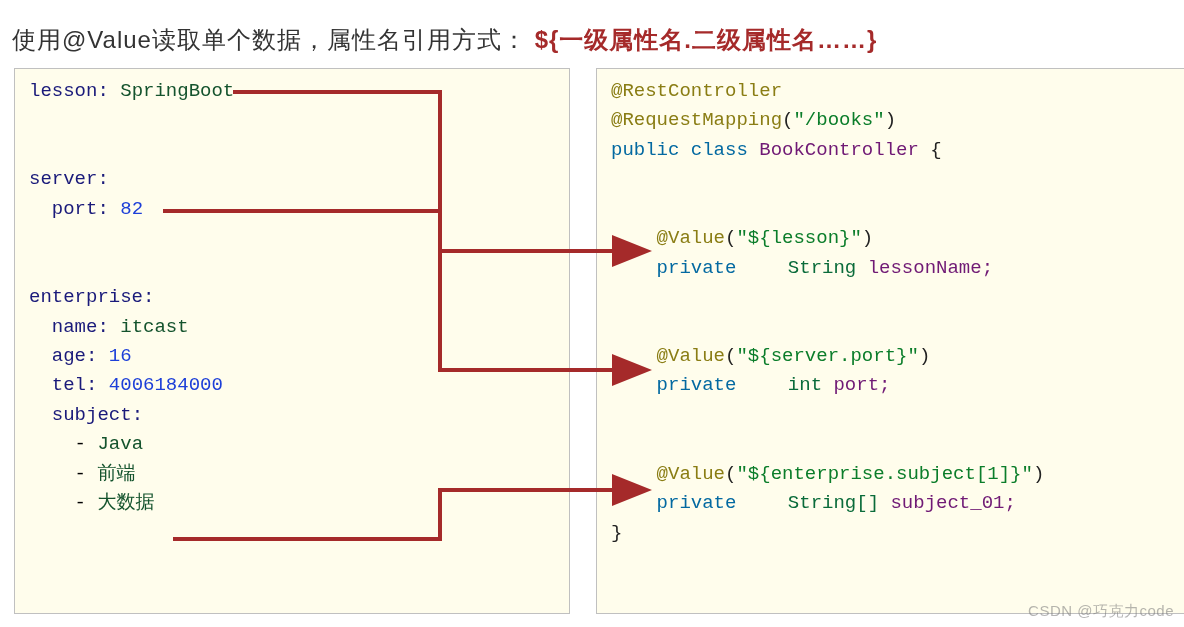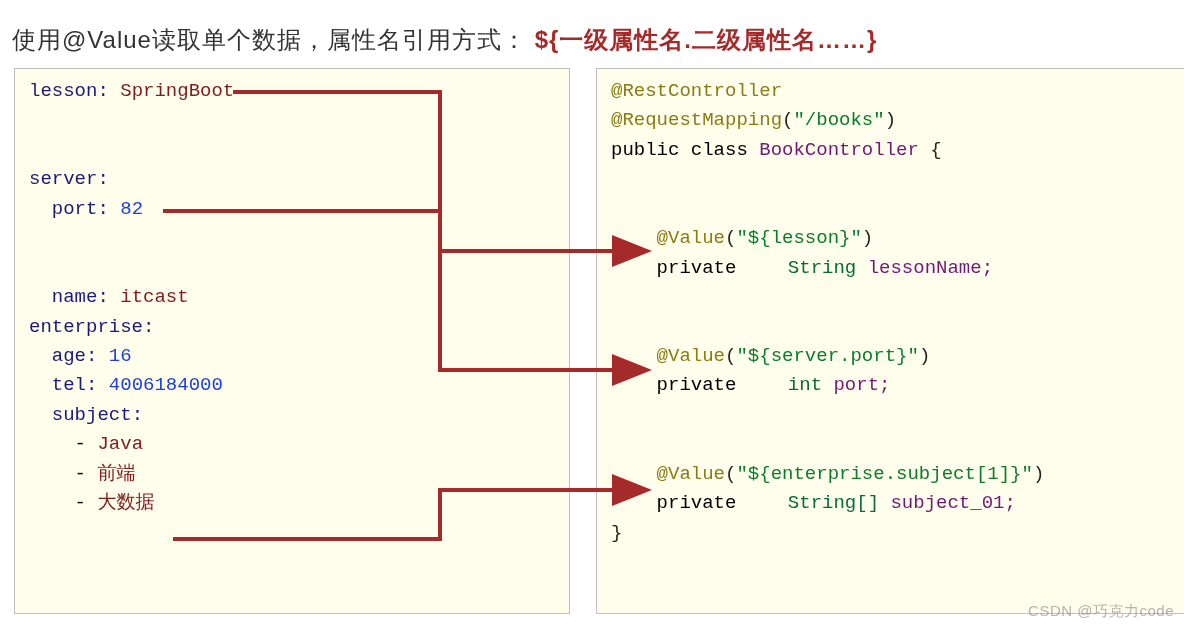--- a/index.html
+++ b/index.html
@@ -40,24 +40,24 @@
     height: 546px;
   }
   .panel-right {
     top: 68px;
     left: 596px;
     width: 664px;
     height: 546px;
   }
   .line { white-space: pre; }
   .key { color: #1a1a7a; }
-  .val-plain { color: #7f1d1d; }
+  .val-plain { color: #14532d; }
   .val-num { color: #1d3fd8; }
   .anno { color: #8a7d14; }
-  .kw { color: #000000; }
+  .kw { color: #0369a1; }
   .type { color: #0a6b3a; margin-left: 40px; }
   .ident { color: #701a75; }
   .str { color: #0b7d2a; }
   .br { color: #222; }
   .watermark {
     position: absolute;
     right: 10px;
     bottom: 6px;
     color: rgba(120,120,120,0.55);
     font-size: 15px;
@@ -81,22 +81,22 @@
 </div>
 
 <div class="panel panel-left">
   <div class="line"><span class="key">lesson</span><span class="key">: </span><span class="val-plain">SpringBoot</span></div>
   <div class="line">&nbsp;</div>
   <div class="line">&nbsp;</div>
   <div class="line"><span class="key">server</span><span class="key">:</span></div>
   <div class="line">  <span class="key">port</span><span class="key">: </span><span class="val-num">82</span></div>
   <div class="line">&nbsp;</div>
   <div class="line">&nbsp;</div>
+  <div class="line"><span class="key">enterprise</span><span class="key">:</span></div>
   <div class="line">  <span class="key">name</span><span class="key">: </span><span class="val-plain">itcast</span></div>
-  <div class="line"><span class="key">enterprise</span><span class="key">:</span></div>
   <div class="line">  <span class="key">age</span><span class="key">: </span><span class="val-num">16</span></div>
   <div class="line">  <span class="key">tel</span><span class="key">: </span><span class="val-num">4006184000</span></div>
   <div class="line">  <span class="key">subject</span><span class="key">:</span></div>
   <div class="line">    - <span class="val-plain">Java</span></div>
   <div class="line">    - <span class="val-plain">前端</span></div>
   <div class="line">    - <span class="val-plain">大数据</span></div>
 </div>
 
 <div class="panel panel-right">
   <div class="line"><span class="anno">@RestController</span></div>

